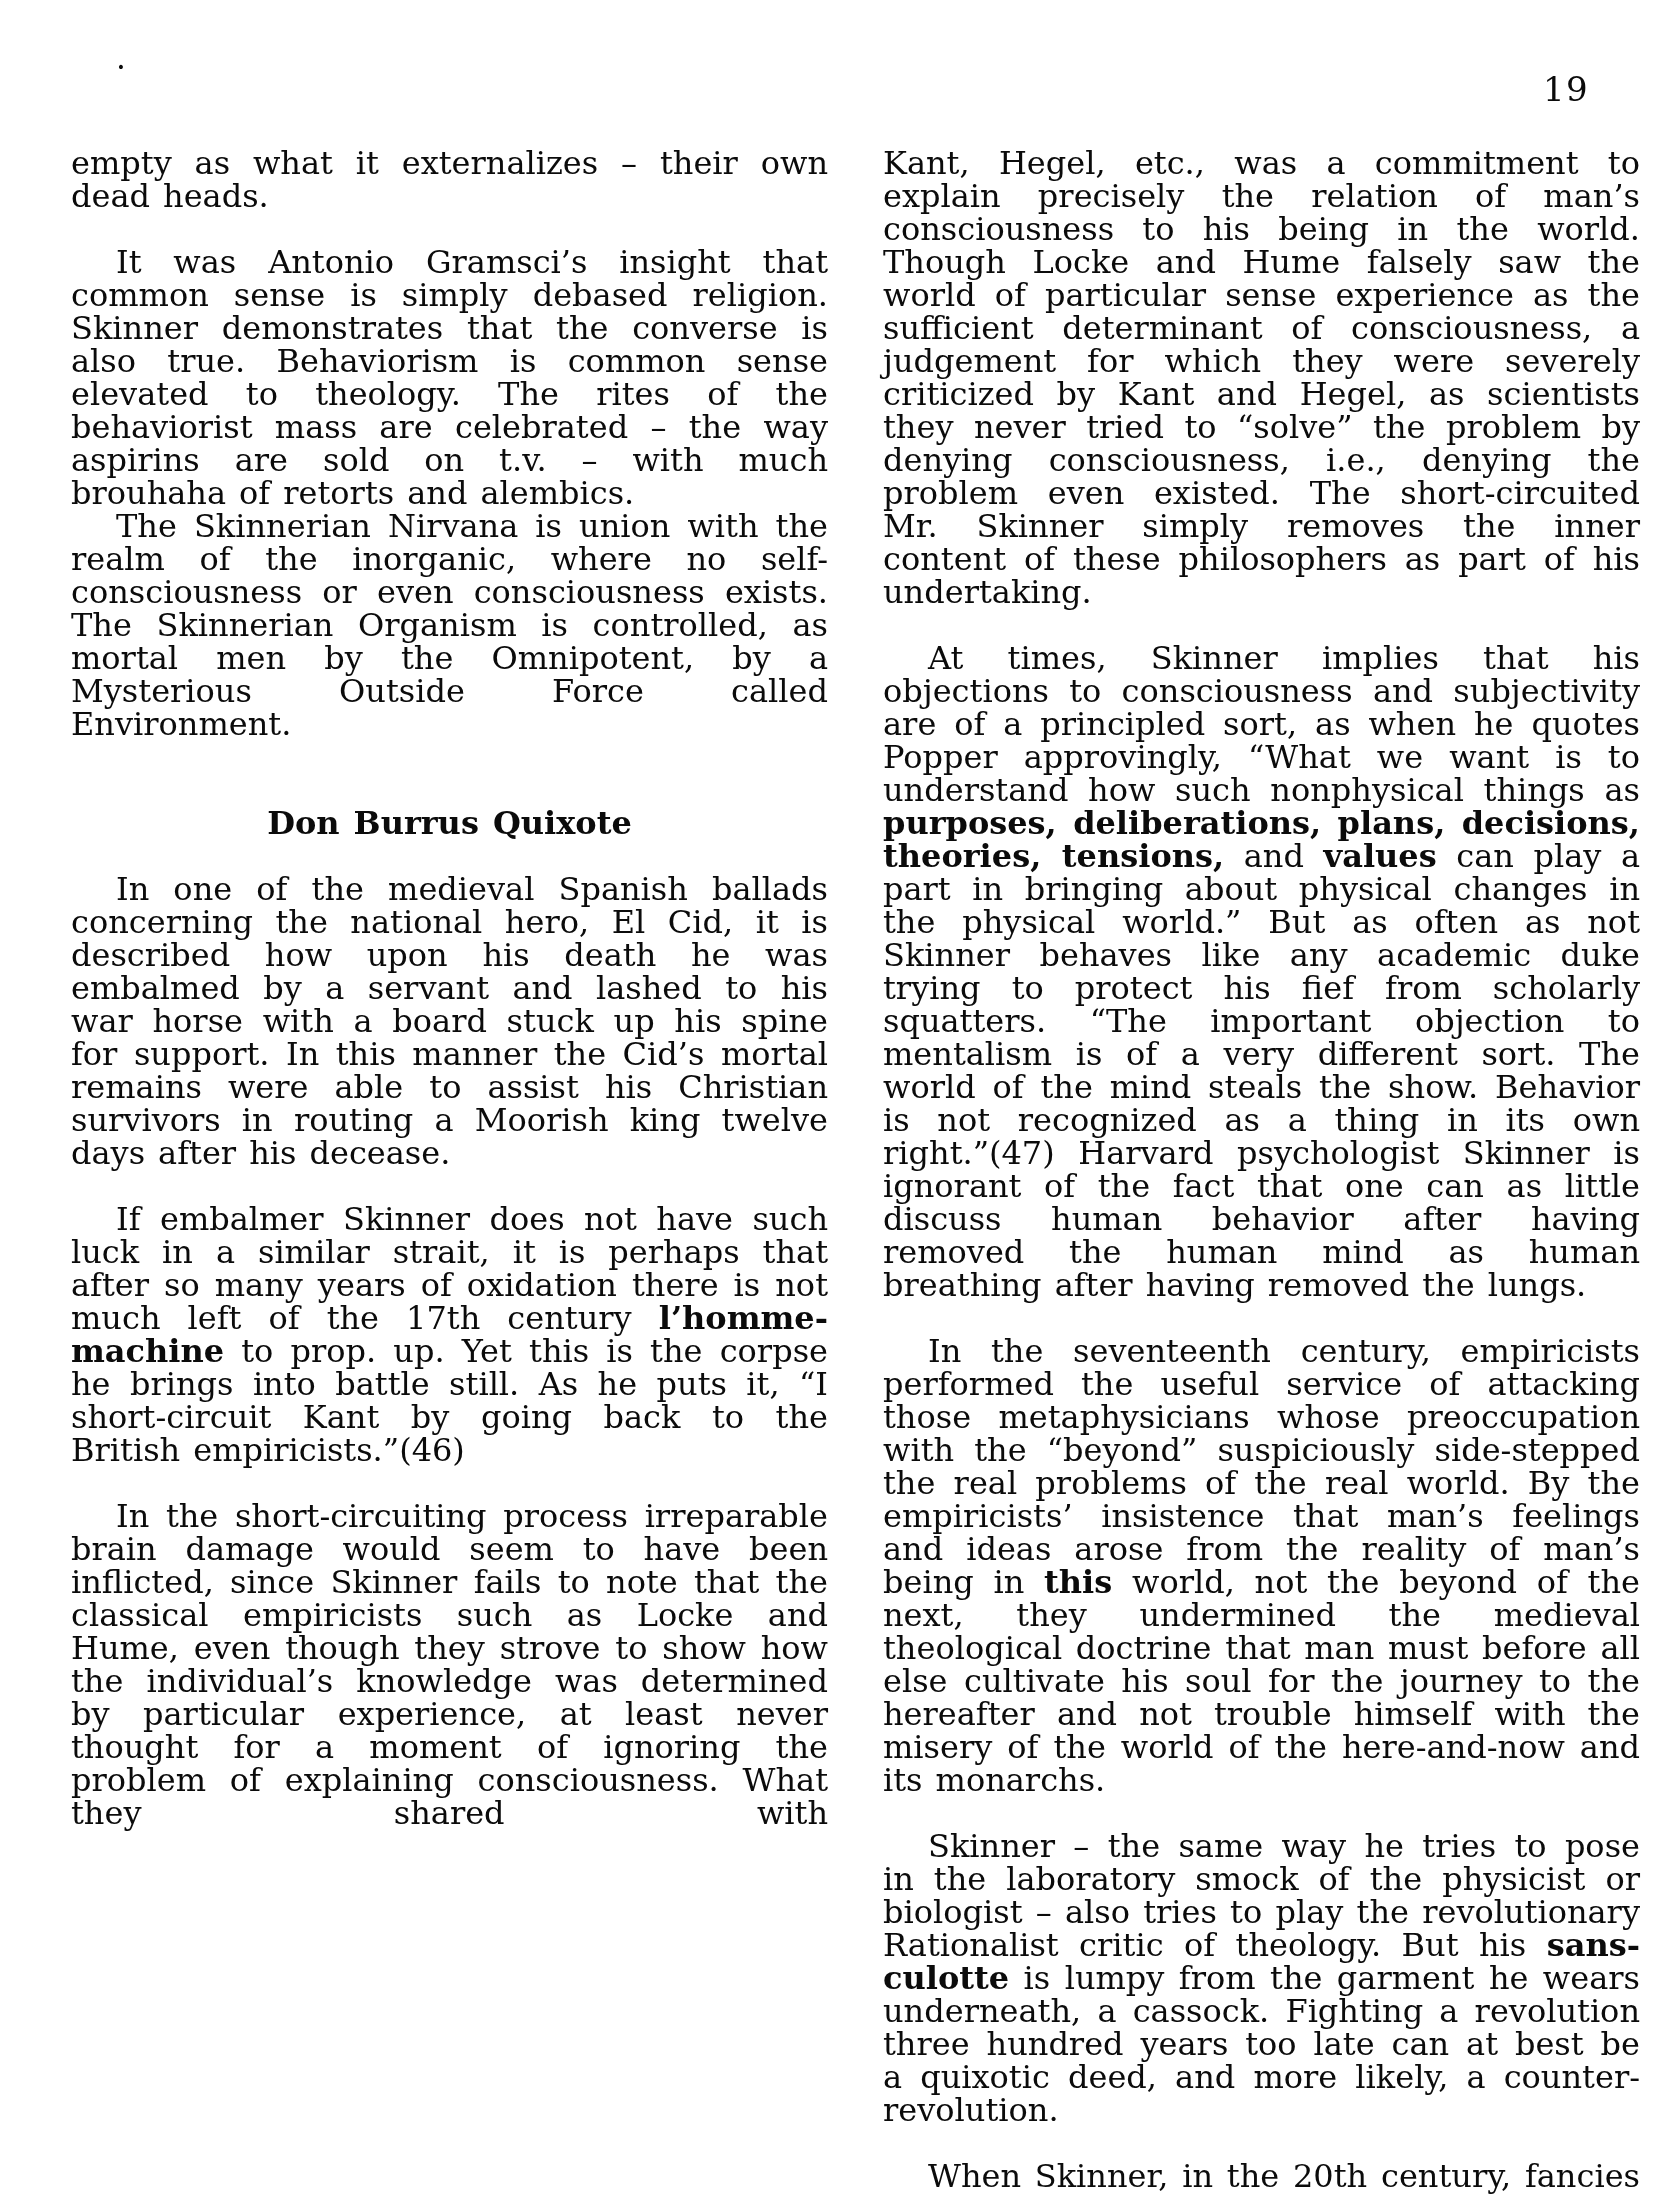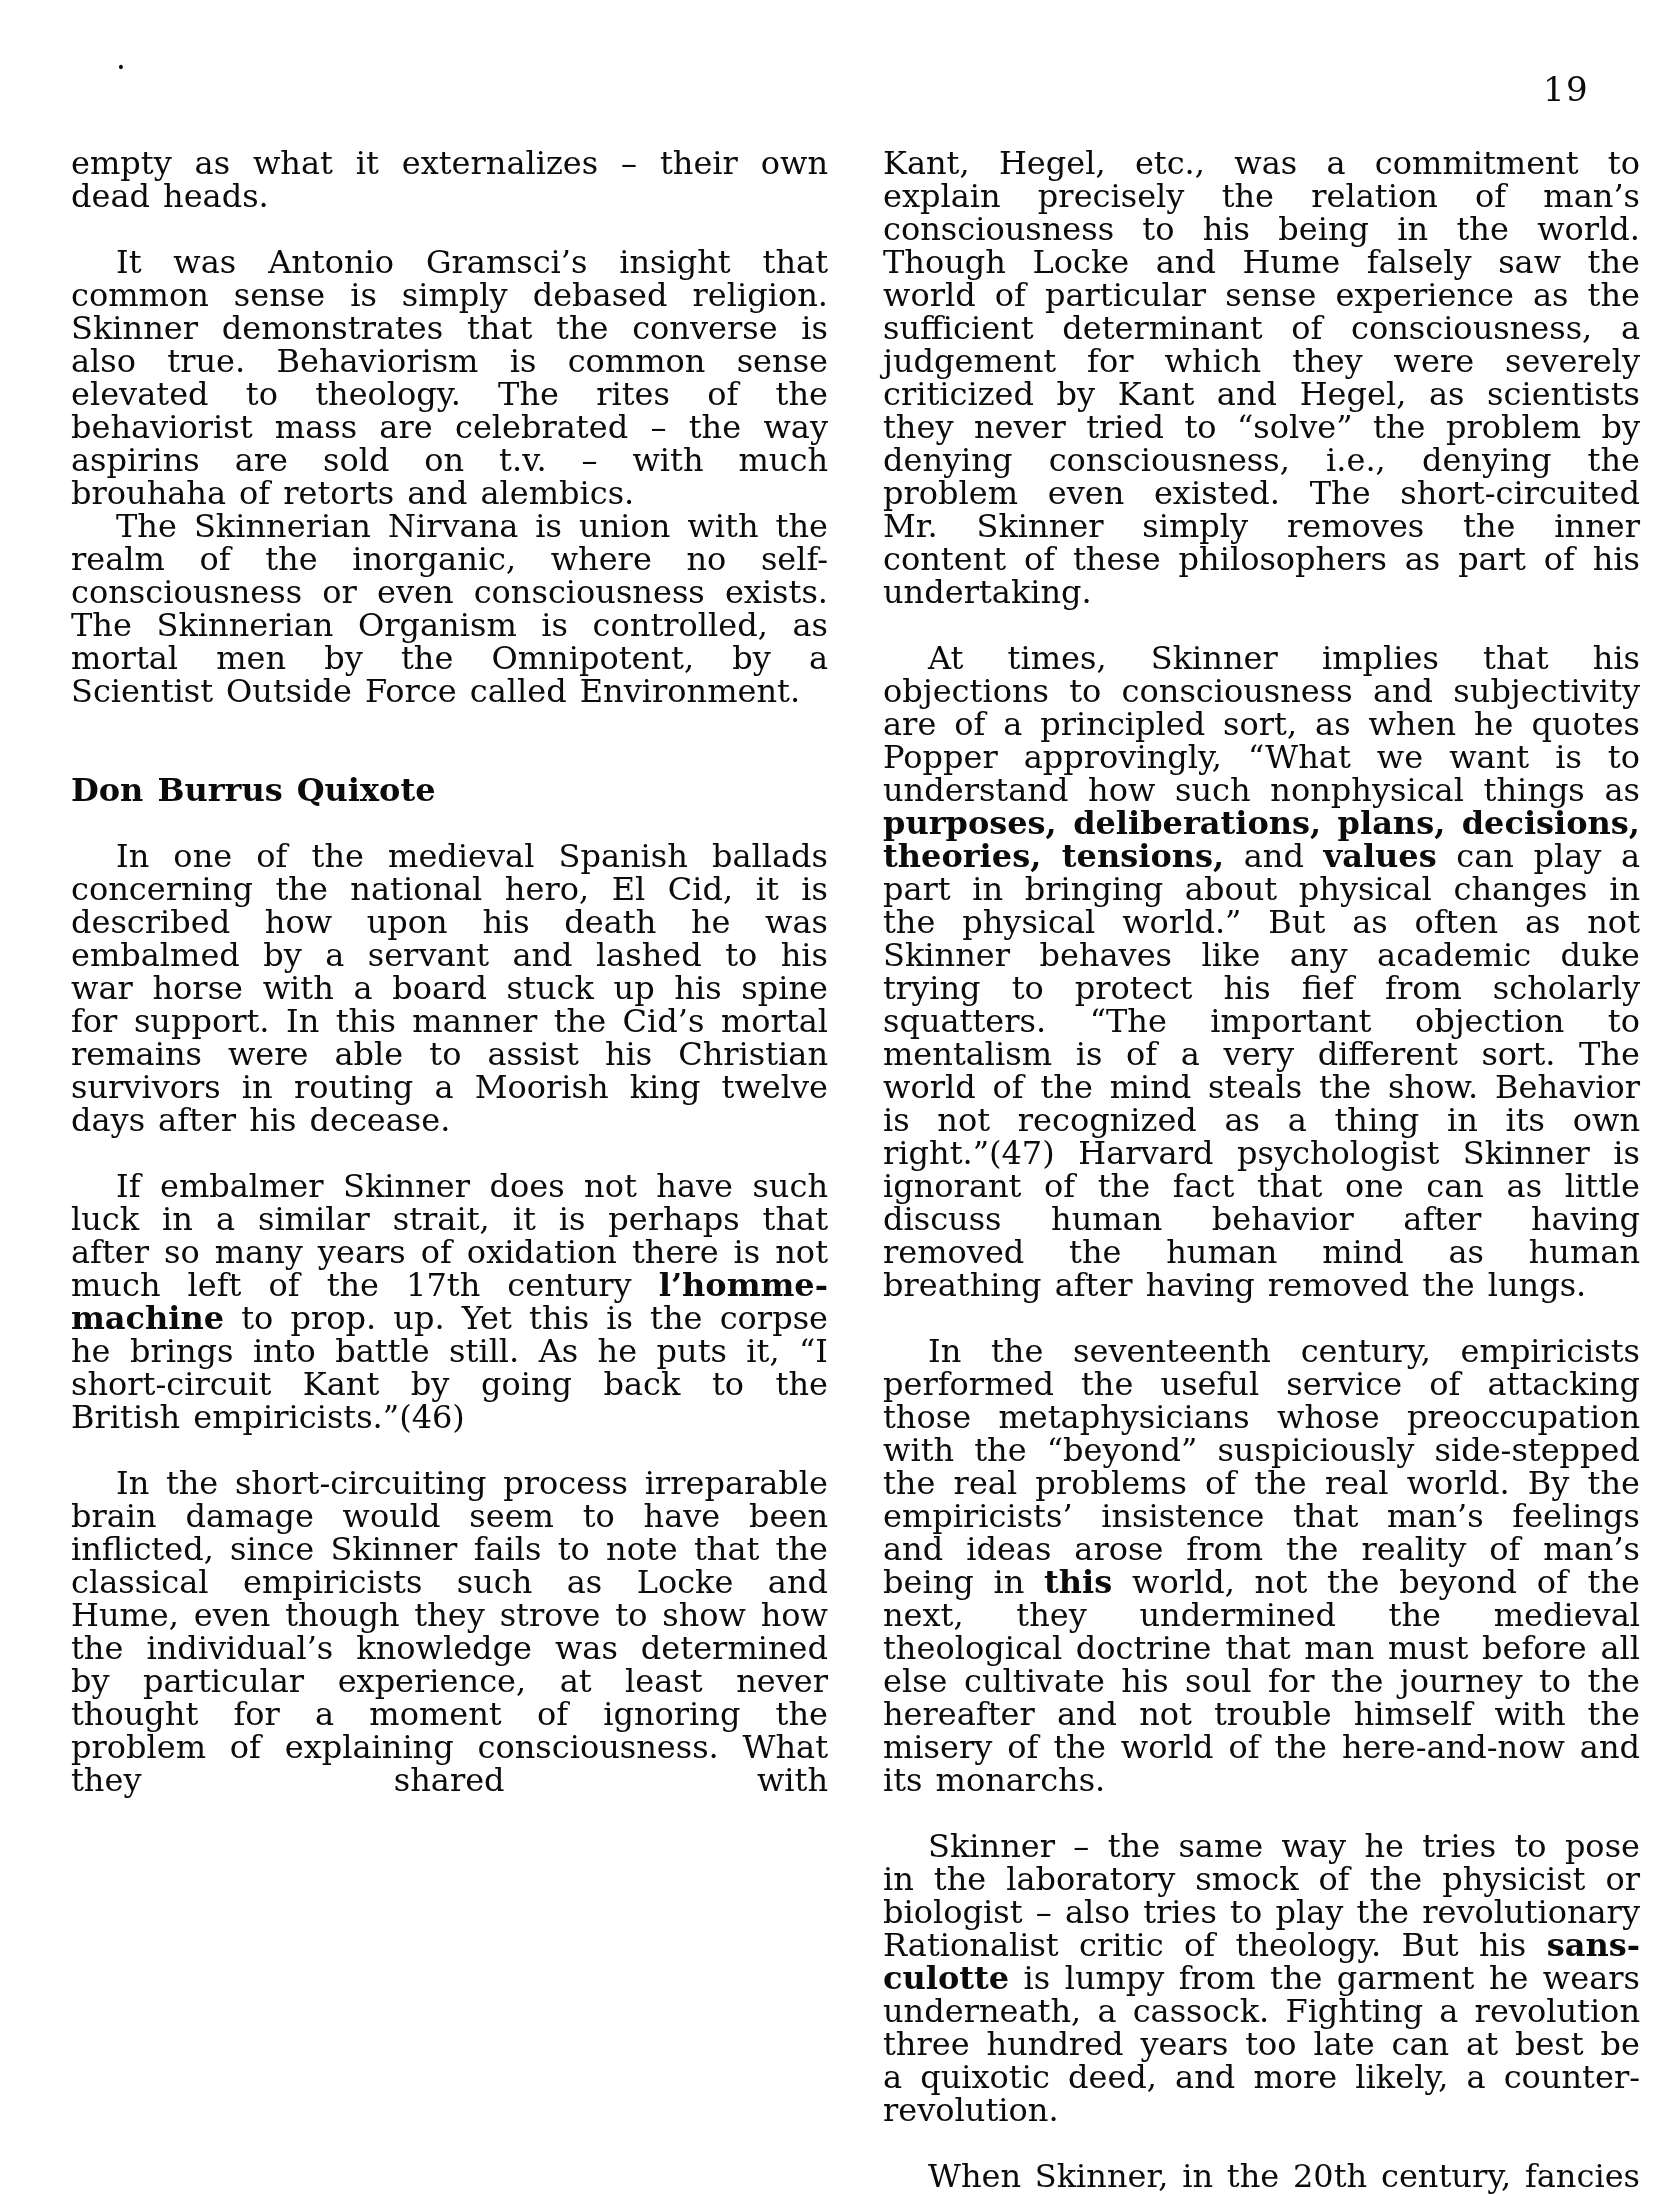--- a/index.html
+++ b/index.html
@@ -50,36 +50,37 @@
     margin: 0;
     text-indent: 45px;
   }
   .col p.cont { text-indent: 0; }
   .col p.ind  { margin-top: 0; }
   .col p.sp   { margin-top: 33px; }
   .col p.sp2  { margin-top: 66px; }
   .col p.runson { text-align-last: justify; }
   .col p.heading {
     text-indent: 0;
+    text-align: center;
     font-weight: bold;
     margin: 66px 0 33px 0;
   }
   b { font-weight: bold; }
 </style>
 </head>
 <body>
 
 <div class="page">
   <span class="stray-mark">.</span>
   <div class="page-number">19</div>
   <div class="columns">
     <div class="col">
         <p class="cont">empty as what it externalizes – their own dead heads.</p>
         <p class="sp">It was Antonio Gramsci’s insight that common sense is simply debased religion. Skinner demonstrates that the converse is also true. Behaviorism is common sense elevated to theology. The rites of the behaviorist mass are celebrated – the way aspirins are sold on t.v. – with much brouhaha of retorts and alembics.</p>
-        <p class="ind">The Skinnerian Nirvana is union with the realm of the inorganic, where no self-consciousness or even consciousness exists. The Skinnerian Organism is controlled, as mortal men by the Omnipotent, by a Scientist Outside Force called Environment.</p>
+        <p class="ind">The Skinnerian Nirvana is union with the realm of the inorganic, where no self-consciousness or even consciousness exists. The Skinnerian Organism is controlled, as mortal men by the Omnipotent, by a Mysterious Outside Force called Environment.</p>
         <p class="heading"><b>Don Burrus Quixote</b></p>
         <p class="ind">In one of the medieval Spanish ballads concerning the national hero, El Cid, it is described how upon his death he was embalmed by a servant and lashed to his war horse with a board stuck up his spine for support. In this manner the Cid’s mortal remains were able to assist his Christian survivors in routing a Moorish king twelve days after his decease.</p>
         <p class="sp">If embalmer Skinner does not have such luck in a similar strait, it is perhaps that after so many years of oxidation there is not much left of the 17th century <b>l’homme-machine</b> to prop. up. Yet this is the corpse he brings into battle still. As he puts it, “I short-circuit Kant by going back to the British empiricists.”(46)</p>
         <p class="sp runson">In the short-circuiting process irreparable brain damage would seem to have been inflicted, since Skinner fails to note that the classical empiricists such as Locke and Hume, even though they strove to show how the individual’s knowledge was determined by particular experience, at least never thought for a moment of ignoring the problem of explaining consciousness. What they shared with</p>
       </div>
     <div class="col">
         <p class="cont">Kant, Hegel, etc., was a commitment to explain precisely the relation of man’s consciousness to his being in the world. Though Locke and Hume falsely saw the world of particular sense experience as the sufficient determinant of consciousness, a judgement for which they were severely criticized by Kant and Hegel, as scientists they never tried to “solve” the problem by denying consciousness, i.e., denying the problem even existed. The short-circuited Mr. Skinner simply removes the inner content of these philosophers as part of his undertaking.</p>
         <p class="sp">At times, Skinner implies that his objections to consciousness and subjectivity are of a principled sort, as when he quotes Popper approvingly, “What we want is to understand how such nonphysical things as <b>purposes, deliberations, plans, decisions, theories, tensions,</b> and <b>values</b> can play a part in bringing about physical changes in the physical world.” But as often as not Skinner behaves like any academic duke trying to protect his fief from scholarly squatters. “The important objection to mentalism is of a very different sort. The world of the mind steals the show. Behavior is not recognized as a thing in its own right.”(47) Harvard psychologist Skinner is ignorant of the fact that one can as little discuss human behavior after having removed the human mind as human breathing after having removed the lungs.</p>
         <p class="sp">In the seventeenth century, empiricists performed the useful service of attacking those metaphysicians whose preoccupation with the “beyond” suspiciously side-stepped the real problems of the real world. By the empiricists’ insistence that man’s feelings and ideas arose from the reality of man’s being in <b>this</b> world, not the beyond of the next, they undermined the medieval theological doctrine that man must before all else cultivate his soul for the journey to the hereafter and not trouble himself with the misery of the world of the here-and-now and its monarchs.</p>
         <p class="sp">Skinner – the same way he tries to pose in the laboratory smock of the physicist or biologist – also tries to play the revolutionary Rationalist critic of theology. But his <b>sans-culotte</b> is lumpy from the garment he wears underneath, a cassock. Fighting a revolution three hundred years too late can at best be a quixotic deed, and more likely, a counter-revolution.</p>

